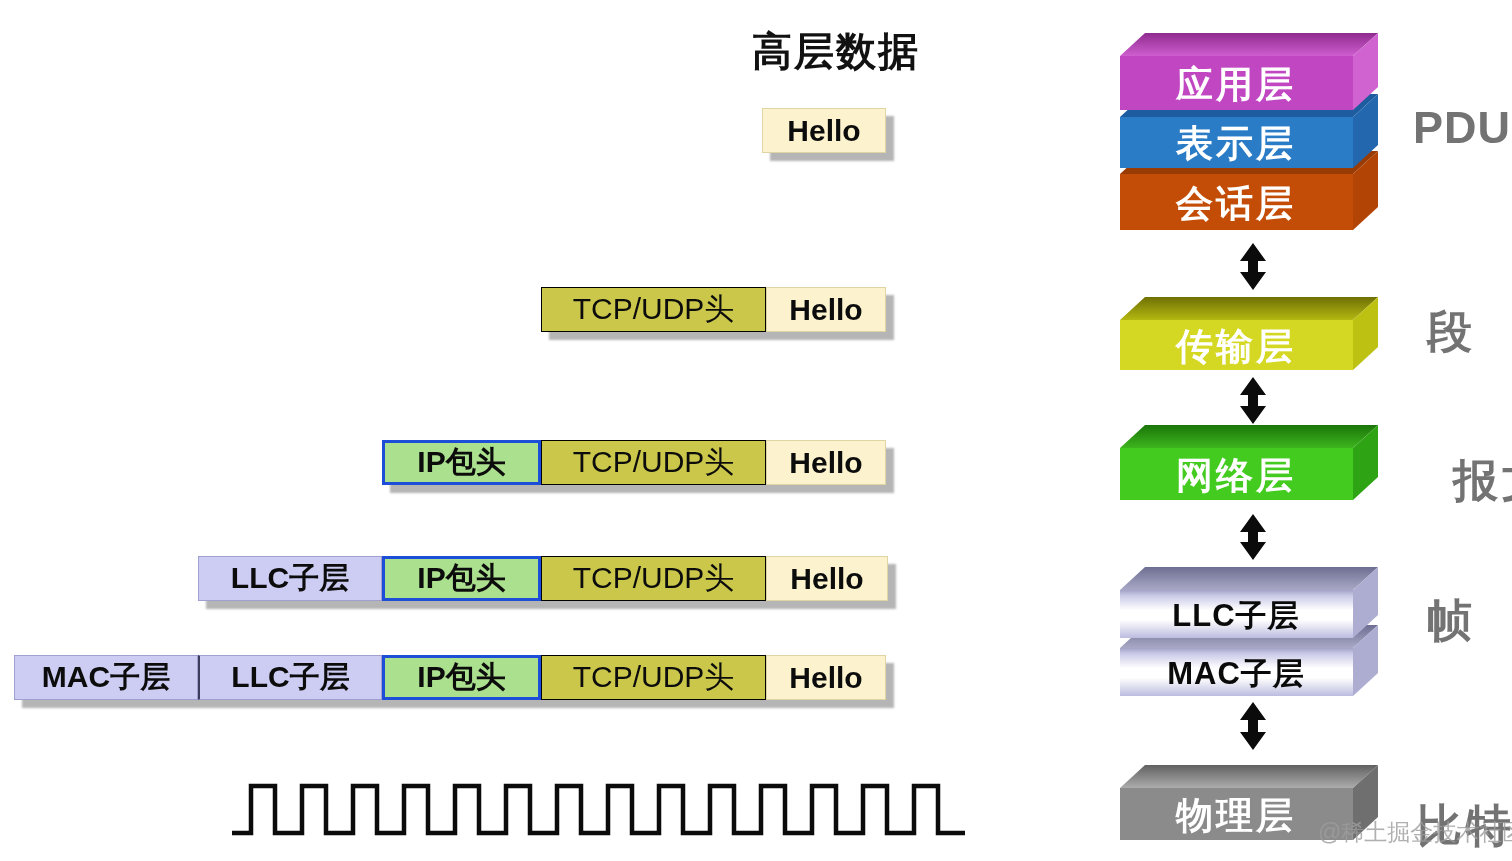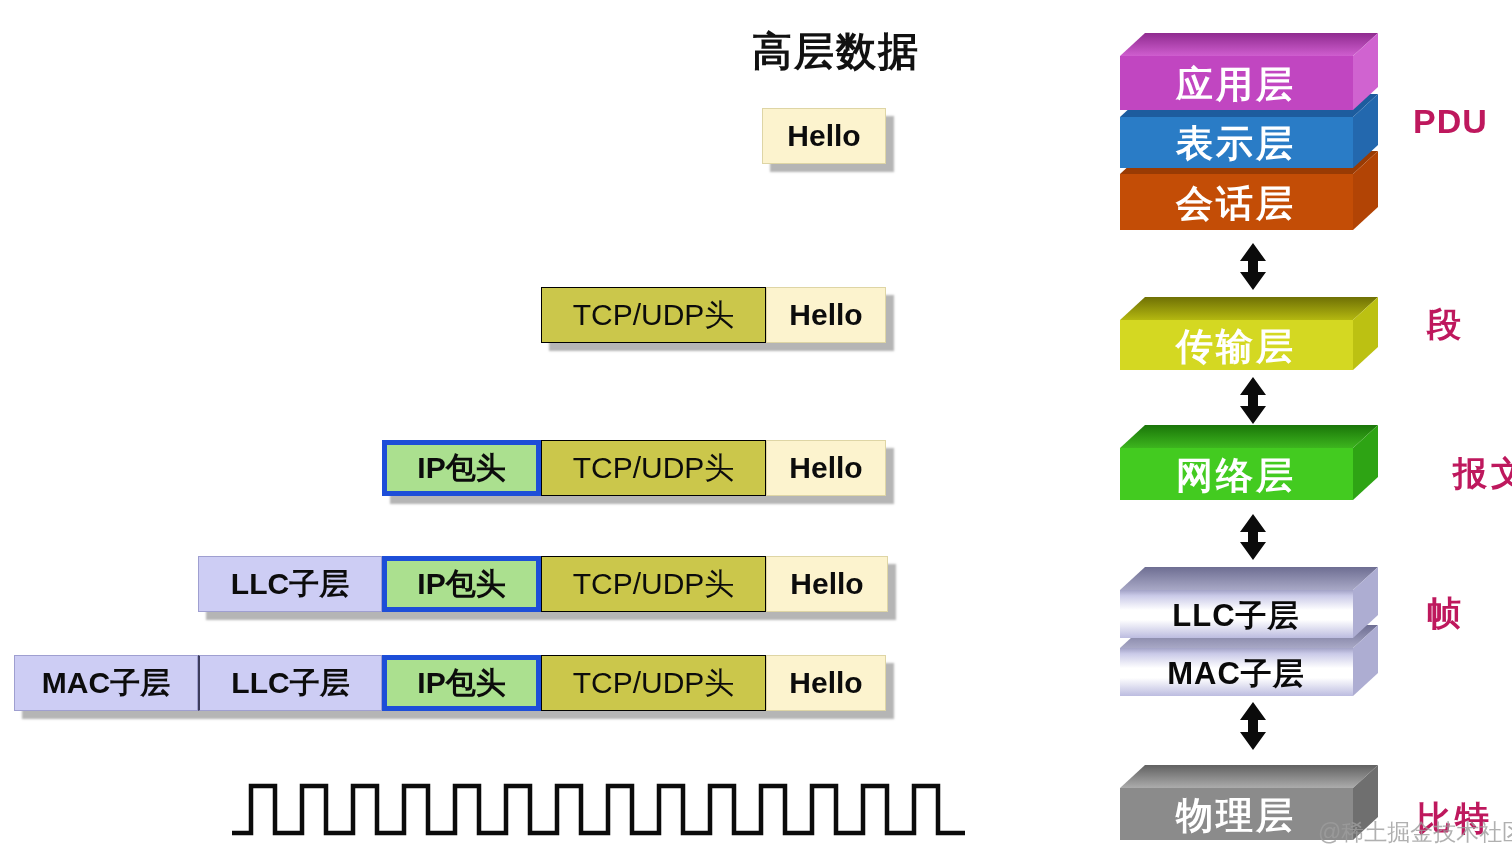--- a/index.html
+++ b/index.html
@@ -7,36 +7,36 @@
     position:relative;width:1512px;height:861px;background:#ffffff;overflow:hidden;
     font-family:"Liberation Sans","DejaVu Sans",sans-serif;
   }
   .title{
     position:absolute;left:752px;top:24px;width:170px;
     font-family:"Liberation Serif","DejaVu Serif",serif;
     font-size:40px;font-weight:700;color:#111;letter-spacing:2px;white-space:nowrap;
   }
   
   .row{
-    position:absolute;display:flex;height:56px;
+    position:absolute;display:flex;height:45px;
     box-shadow:8px 8px 2px rgba(120,120,120,.55);
   }
   .seg{
     box-sizing:border-box;height:100%;display:flex;align-items:center;justify-content:center;
     font-size:30px;color:#0c0c0c;white-space:nowrap;
   }
   .bold{font-weight:700;}
   .sd{background:#FCF3CE;border:1px solid #DED5A5;}
   .st{background:#CBC74B;border:1px solid #000000;}
-  .si{background:#ABE08F;border:5px solid #1d4ed8;}
+  .si{background:#ABE08F;border:3px solid #1d4ed8;}
   .sl{background:#CDCDF4;border:1px solid #9F9FD0;}
   .divider{border-left:2px solid #3C3C5C;}
   
   .pdulabel{
-    position:absolute;font-size:34px;font-weight:700;color:#be185d;white-space:nowrap;letter-spacing:4px;
+    position:absolute;font-size:45px;font-weight:700;color:#737373;white-space:nowrap;letter-spacing:4px;
   }
   .watermark{
     position:absolute;left:1318px;top:817px;font-size:23px;color:#9d9d9d;opacity:.8;white-space:nowrap;
   }
   svg.overlay{position:absolute;left:0;top:0;}
   .t-white{font-family:"Liberation Sans","DejaVu Sans",sans-serif;font-size:37px;font-weight:700;fill:#ffffff;text-anchor:middle;letter-spacing:3px;}
   .t-black{font-family:"Liberation Sans","DejaVu Sans",sans-serif;font-size:31px;font-weight:700;fill:#0a0a0a;text-anchor:middle;letter-spacing:1px;}
 </style>
 </head>
 <body>

